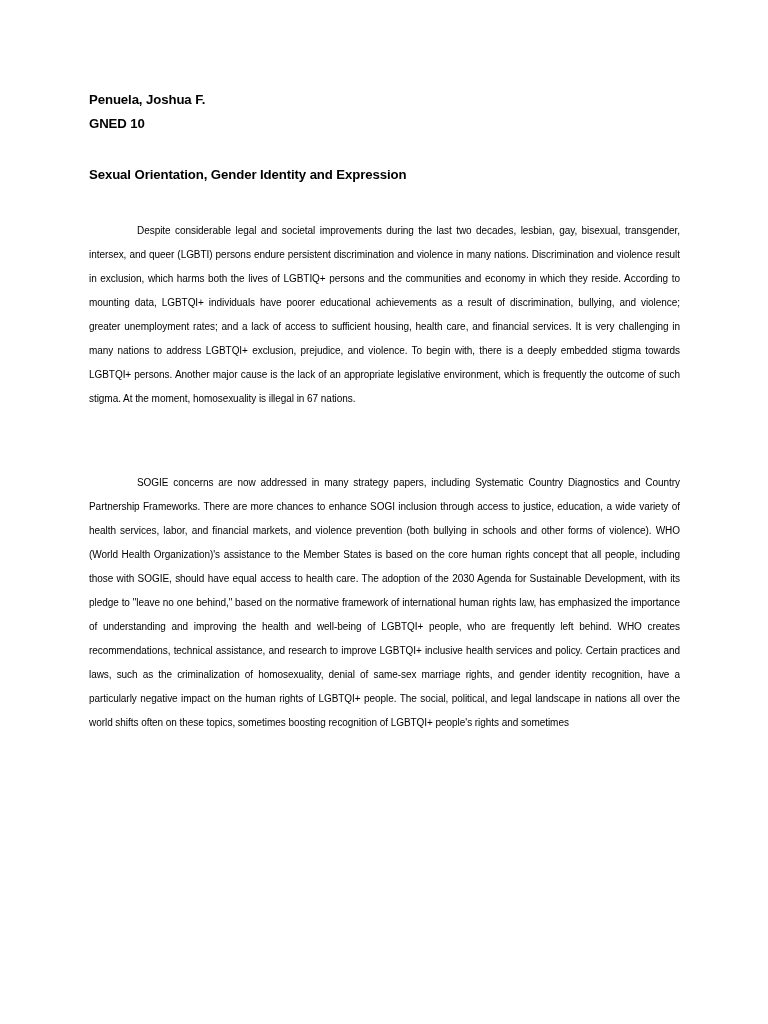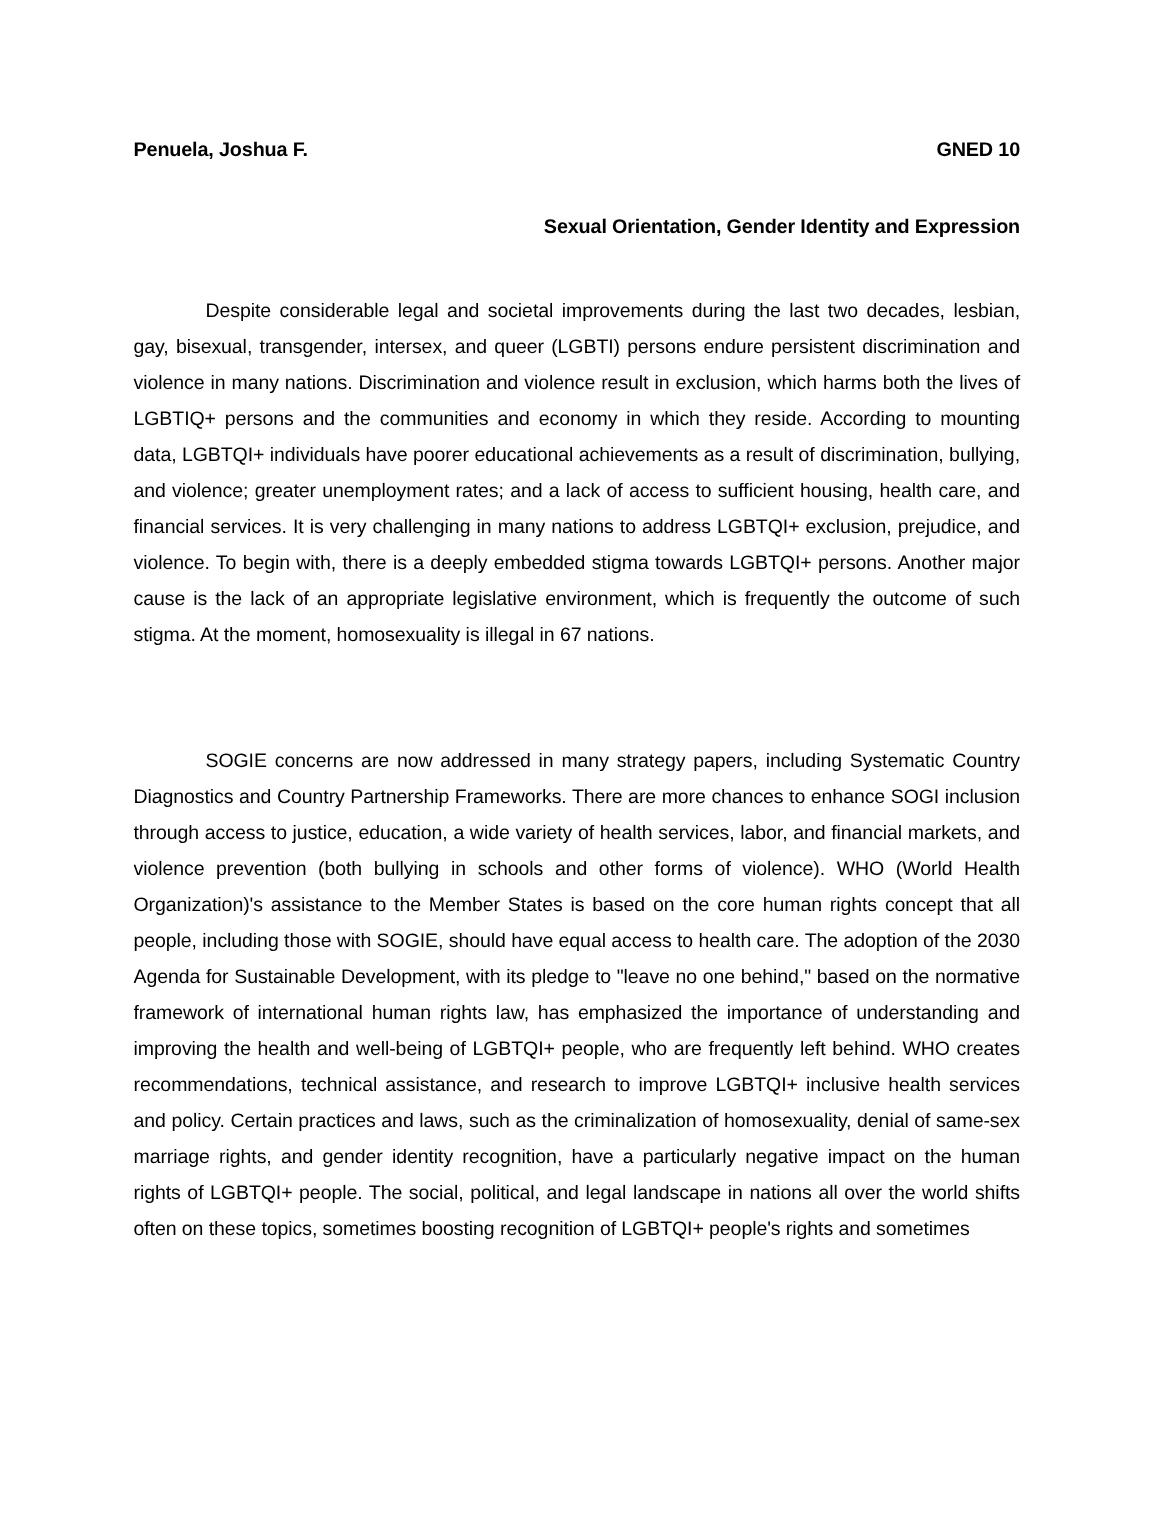--- a/index.html
+++ b/index.html
@@ -31,37 +31,38 @@
   }
   
   .header-row {
     display: flex;
     justify-content: space-between;
     align-items: baseline;
     font-weight: bold;
     font-size: 13.2px;
     line-height: 24px;
     letter-spacing: -0.1px;
+    flex-direction: column;
   }
   .header-row .left { text-align: left; }
   .header-row .right { text-align: right; }
 
   
   .doc-title {
     margin-top: 27px;
-    text-align: right;
+    text-align: left;
     font-weight: bold;
     font-size: 13.2px;
     line-height: 24px;
     letter-spacing: -0.1px;
   }
 
   
   .body-par {
-    font-size: 13px;
+    font-size: 10px;
     line-height: 24px;
     text-align: justify;
     text-indent: 48px;
     letter-spacing: -0.05px;
     word-spacing: 0px;
     margin: 0;
     -webkit-hyphens: none;
     hyphens: none;
   }
   .par-gap-1 { margin-top: 32px; }

